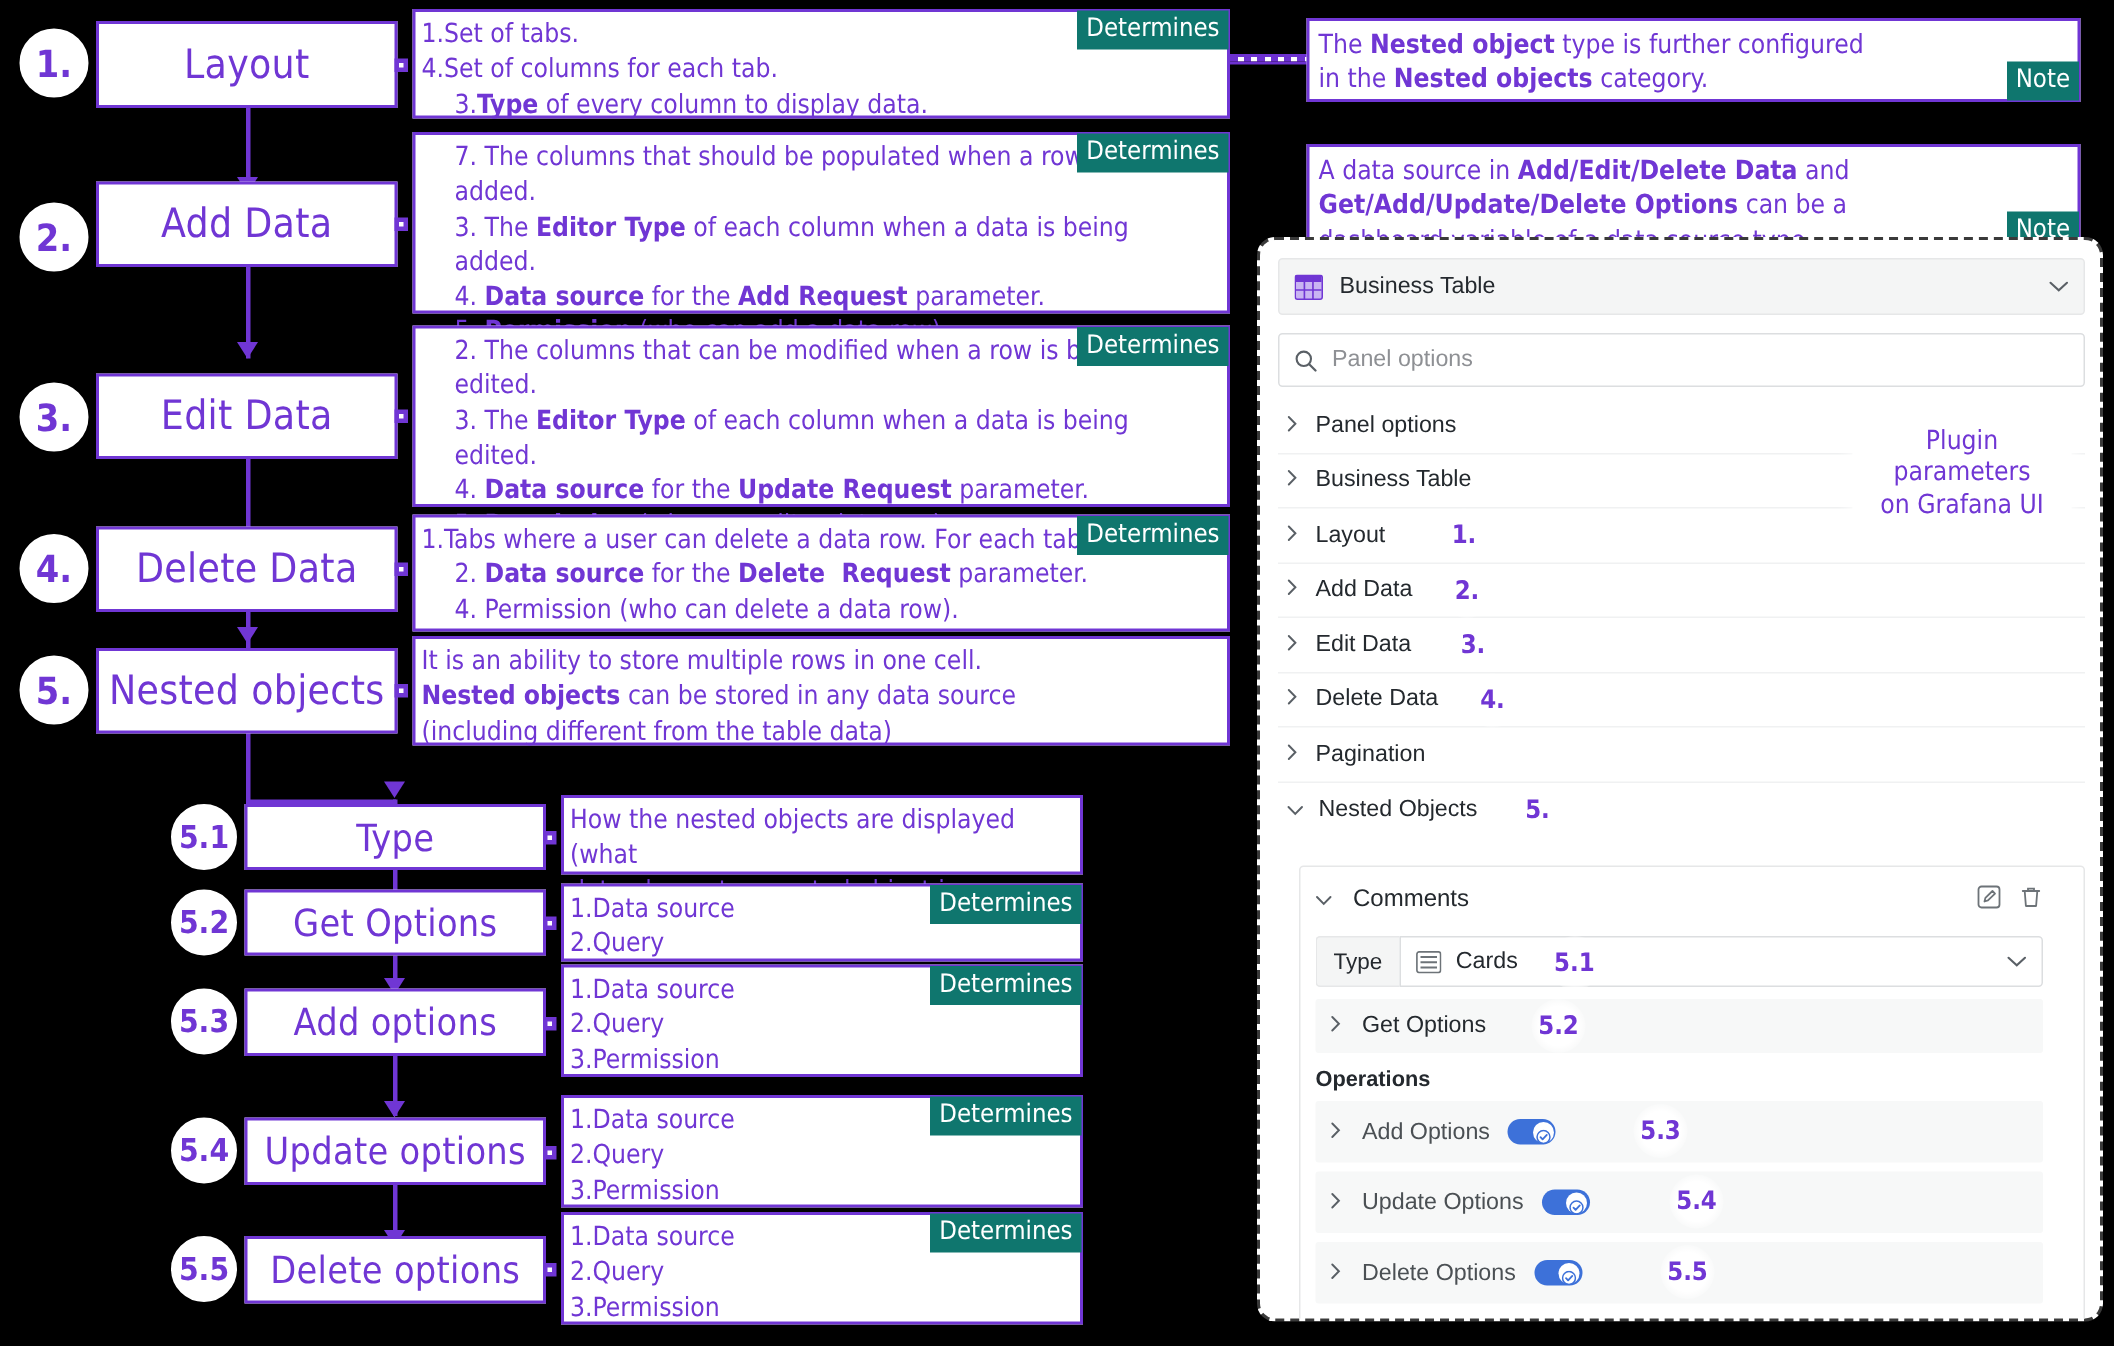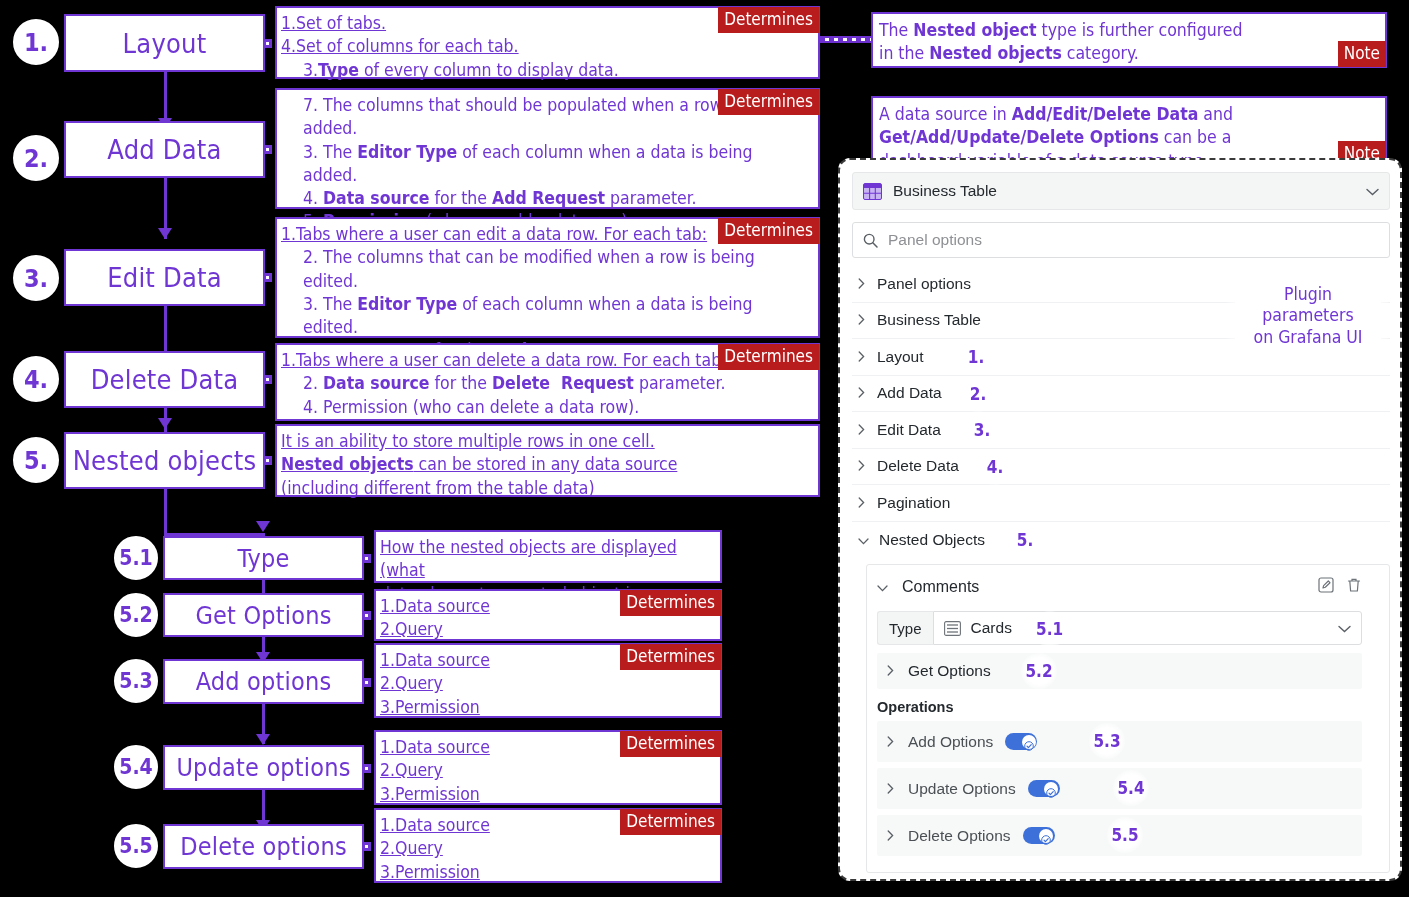--- a/index.html
+++ b/index.html
@@ -43,27 +43,27 @@
     position: absolute;
     background: #ffffff;
     border: 2.5px solid #7036d4;
     color: #7036d4;
     padding: 4px 8px 5px 4px;
     font-size: 17.5px;
     line-height: 1.33;
     z-index: 2;
   }
   .desc-box b { font-weight: 700; }
-  .desc-box .ind1 { padding-left: 0px; text-decoration: underline; }
+  .desc-box .ind1 { padding-left: 0px; }
   .desc-box .ind2 { padding-left: 22px; }
 
   .badge-det, .badge-note {
     position: absolute;
     top: -1px; right: -1px;
-    background: #b91c1c;
+    background: #0f766e;
     color: #ffffff;
     font-size: 17px;
     line-height: 1;
     padding: 4px 6px 5px 6px;
     z-index: 4;
   }
   .badge-note { top: auto; bottom: -1px; }
 
   
   .conn-dot {
@@ -186,21 +186,21 @@
     background: radial-gradient(circle, #ffffff 52%, rgba(255,255,255,0) 78%);
     color: #7036d4;
     font-size: 17px; font-weight: 700;
     display: flex; align-items: center; justify-content: center;
     font-family: "DejaVu Sans Condensed", "Liberation Sans", sans-serif;
     z-index: 9;
     pointer-events: none;
   }
 
   .nested-card {
-    margin-top: 6px;
+    margin-top: 19px;
     margin-left: 14px;
     border: 1px solid #e6e7e8;
     border-radius: 3px;
     padding: 8px 27px 10px 10px;
   }
   .card-head {
     display: flex; align-items: center;
     font-size: 16px; color: #24292e;
     height: 28px;
     position: relative;
@@ -358,21 +358,20 @@
 
   <div class="num-badge big" style="left:13px; top:255px;">
     <span>3.</span>
   </div>
   <div class="flow-box" style="left:64px; top:249px; width:201px; height:57px;">
     <span>Edit Data</span>
   </div>
   <div class="conn-dot" style="left:263px; top:273px;"></div>
   <div class="desc-box" style="left:275px; top:217px; width:545px; height:121px;">
     <span class="badge-det">Determines</span>
-    <div class="ind1">1.Tabs where a user can edit a data row. For each tab:</div>
     <div class="ind2">2. The columns that can be modified when a row is being edited.</div>
     <div class="ind2">3. The <b>Editor Type</b> of each column when a data is being edited.</div>
     <div class="ind2">4. <b>Data source</b> for the <b>Update Request</b> parameter.</div>
     <div class="ind2">5. <b>Permission</b> (who can edit a data row).</div>
   </div>
 
   <div class="num-badge big" style="left:13px; top:356px;">
     <span>4.</span>
   </div>
   <div class="flow-box" style="left:64px; top:351px; width:201px; height:57px;">

